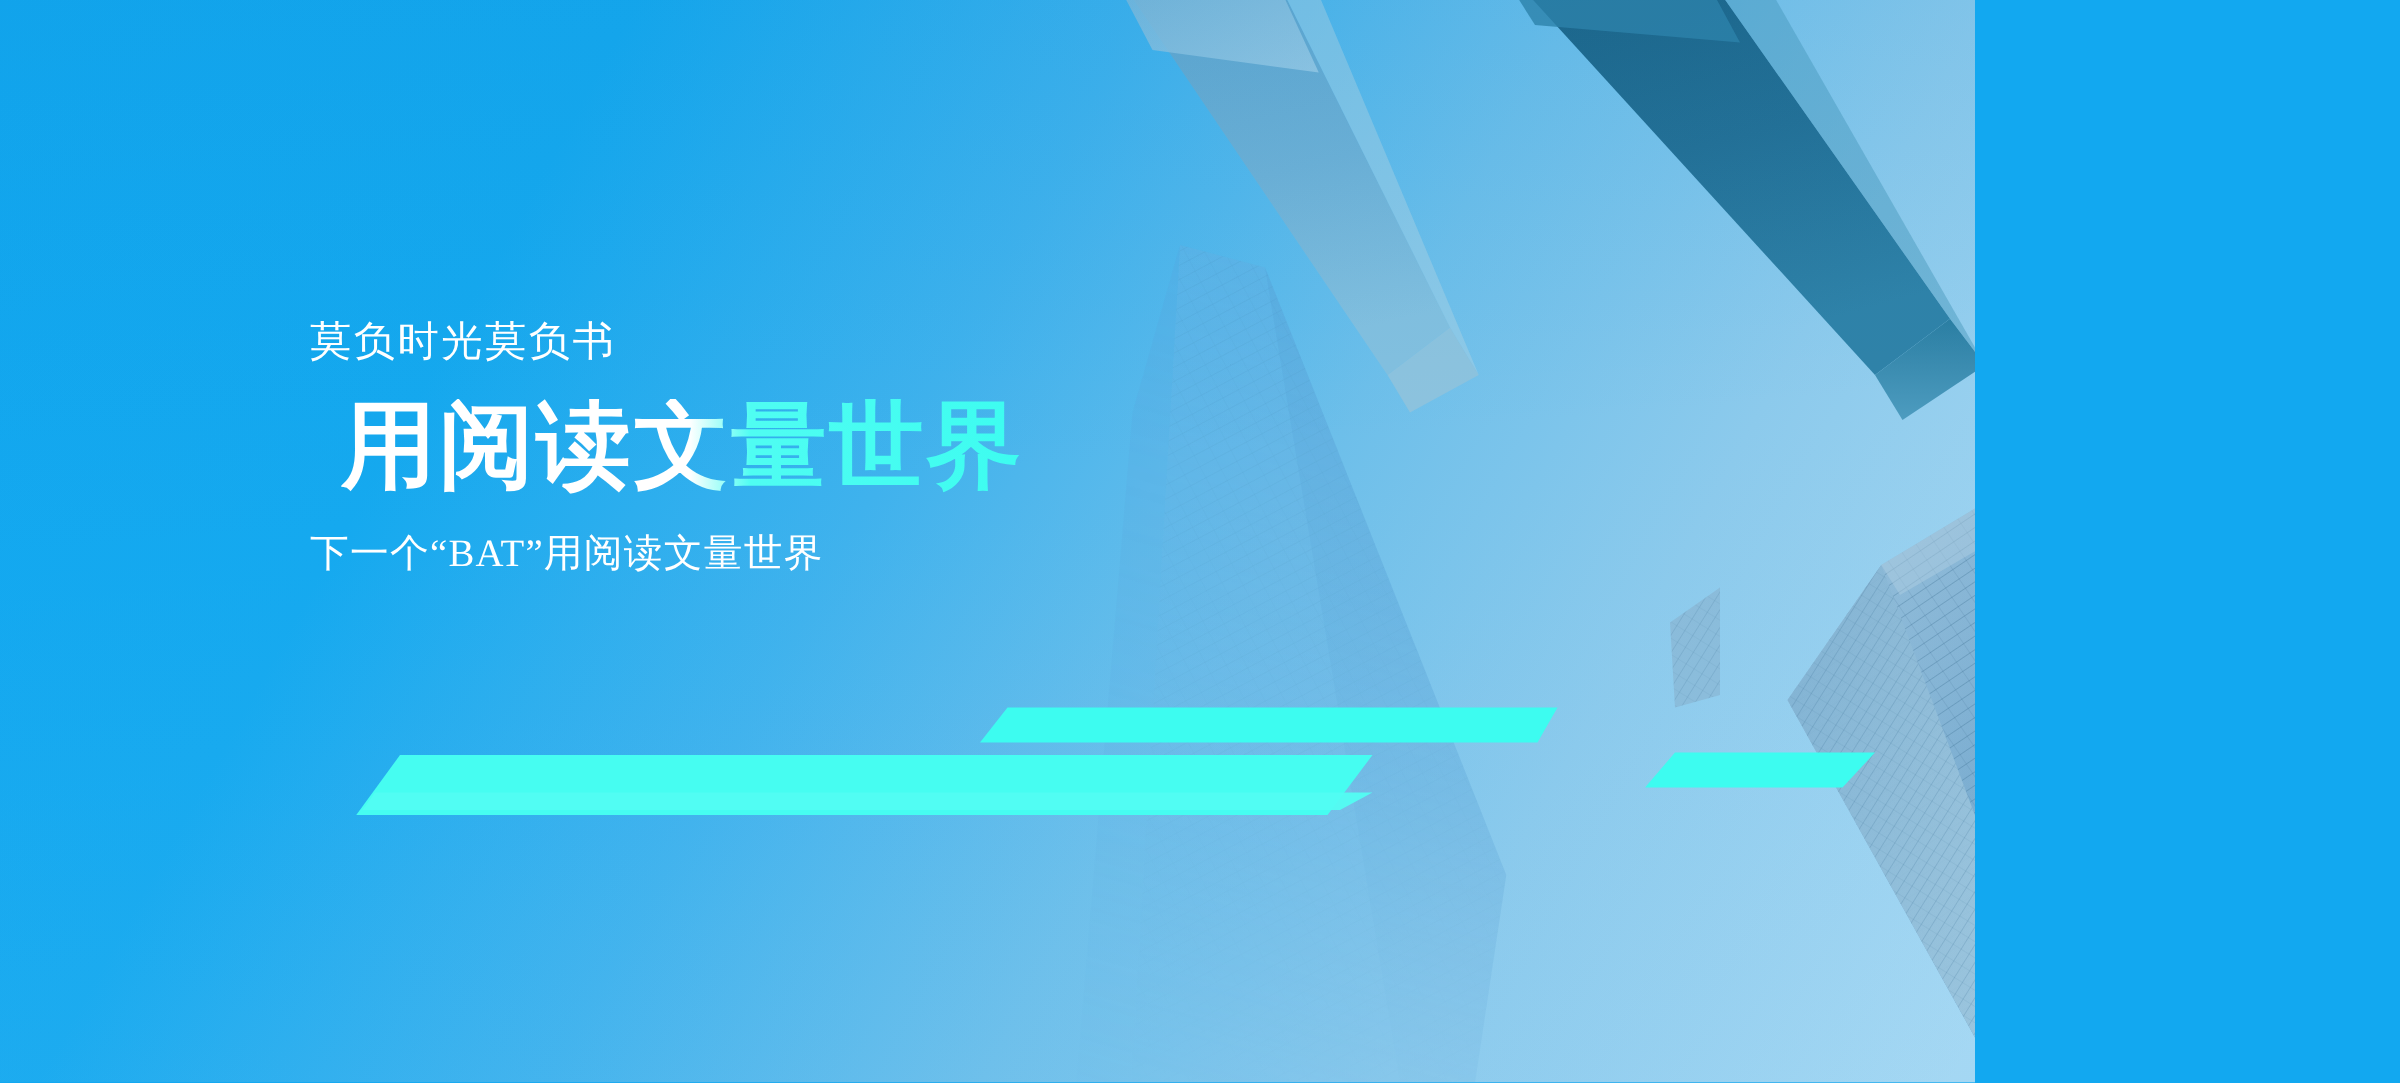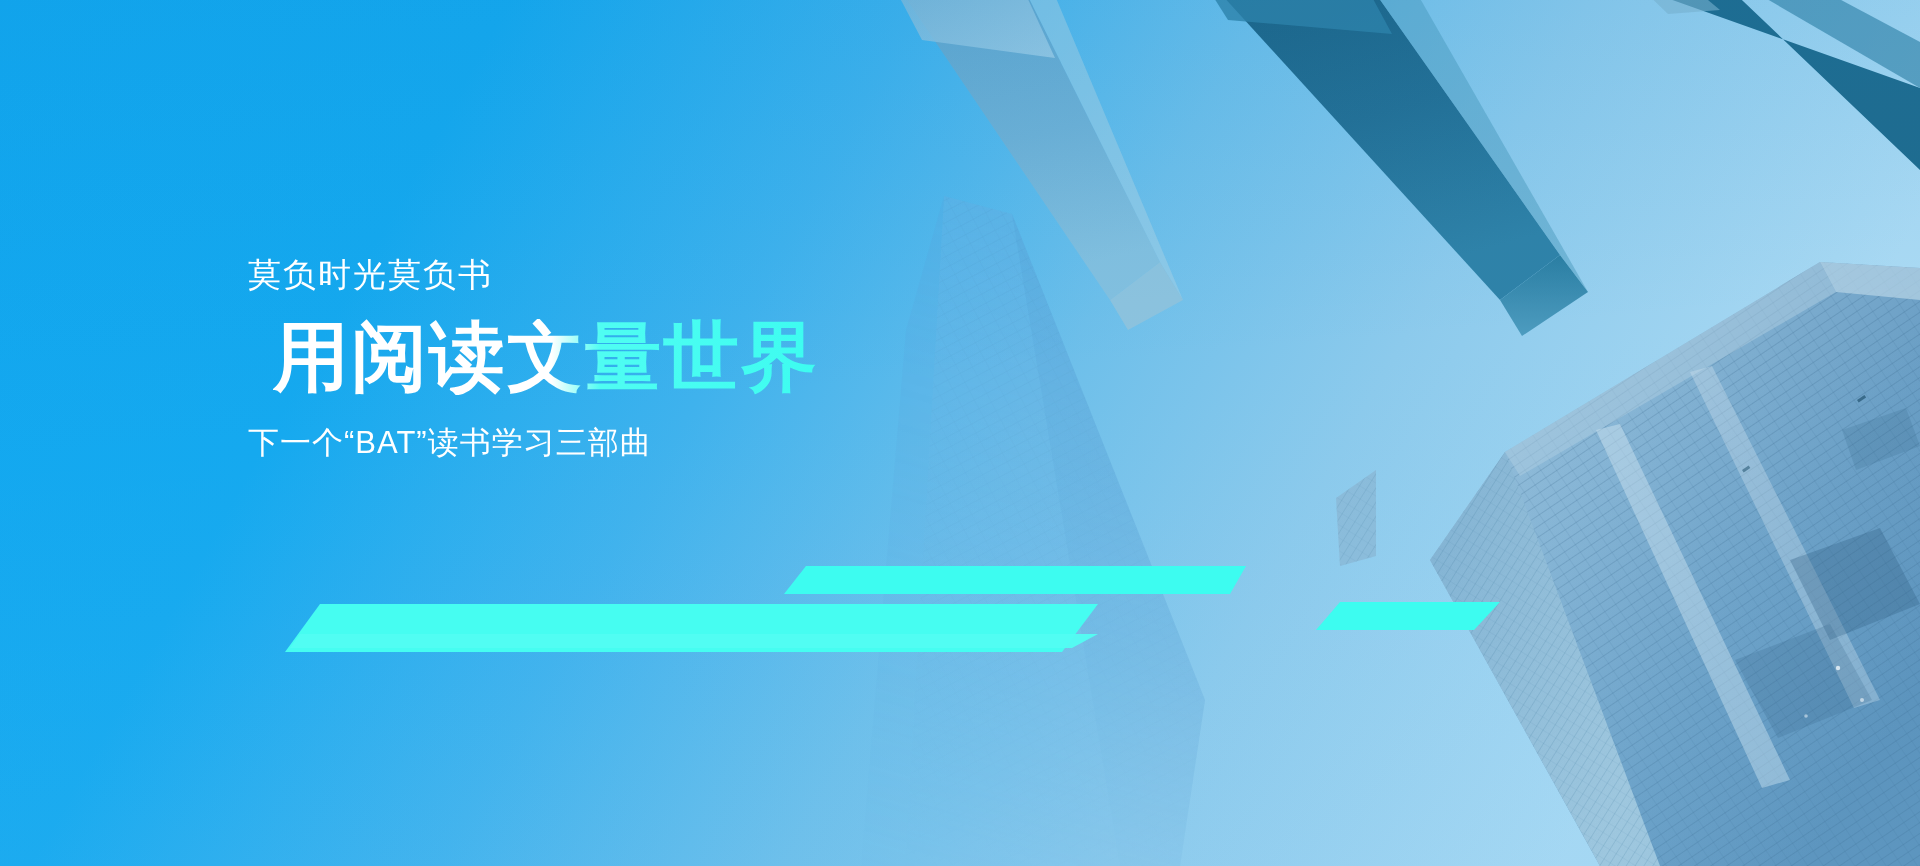--- a/index.html
+++ b/index.html
@@ -3,31 +3,32 @@
 <meta charset="utf-8">
 <title>Banner</title>
 <style>
   html,body{margin:0;padding:0;}
   body{
     width:1920px;height:866px;overflow:hidden;
     font-family:"Liberation Sans","DejaVu Sans",sans-serif;
     background:#12a8f0;
   }
   #banner{
-    position:relative;width:1920px;height:866px;overflow:hidden;
+    position:relative;width:1580px;height:866px;overflow:hidden;
     background:
       linear-gradient(100deg,
         #12a8f0 0%,
         #13a9f0 22%,
         #2eaeee 40%,
         #55b6ea 56%,
         #74c0ea 70%,
         #89c8ec 82%,
         #9ad2ef 92%,
         #a7d8f2 100%);
+    font-family: Liberation Serif, serif;
   }
   
   .tint{
     position:absolute;inset:0;
     background:linear-gradient(175deg, rgba(10,130,200,.12) 0%, rgba(255,255,255,0) 45%, rgba(120,200,245,.10) 100%);
     pointer-events:none;
   }
   .photo{position:absolute;inset:0;}
   .photo svg{display:block;width:1920px;height:866px;}
 
@@ -208,17 +209,17 @@
       <path d="M300 634 L1098 634 L1072 648 L290 648 Z" fill="#52fdf2" opacity="0.95"></path>
 
       <path d="M1340 602 L1500 602 L1474 630 L1316 630 Z" fill="#3dfcf0"></path>
     </svg>
   </div>
 
   <div class="copy">
     <div class="eyebrow">莫负时光莫负书</div>
     <div class="headline">用阅读文量世界</div>
     <div class="sub">
-      <div>下一个“BAT”读书学习三部曲</div>
+      <div>下一个“BAT”用阅读文量世界</div>
     </div>
   </div>
 
 </div>
 
 </body></html>

